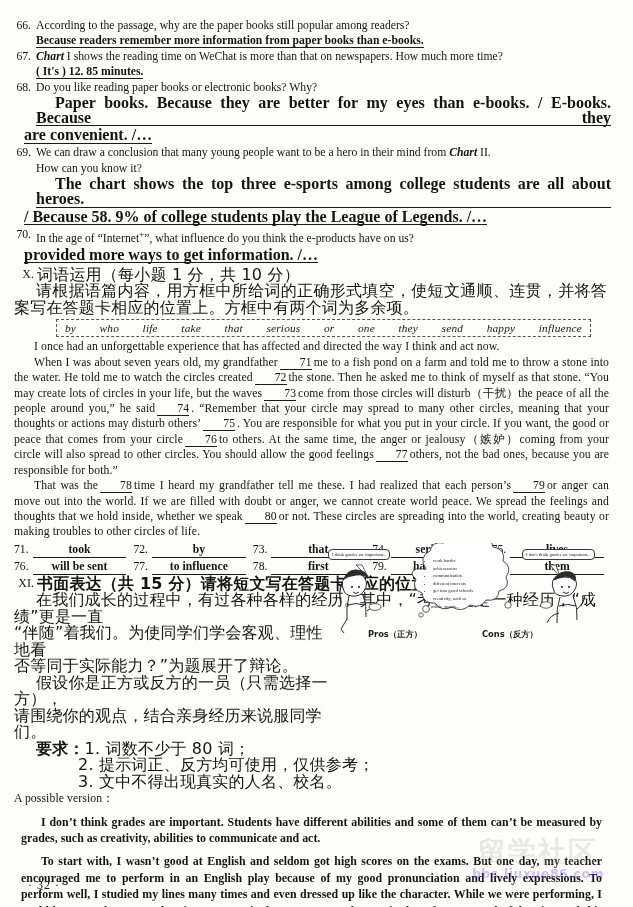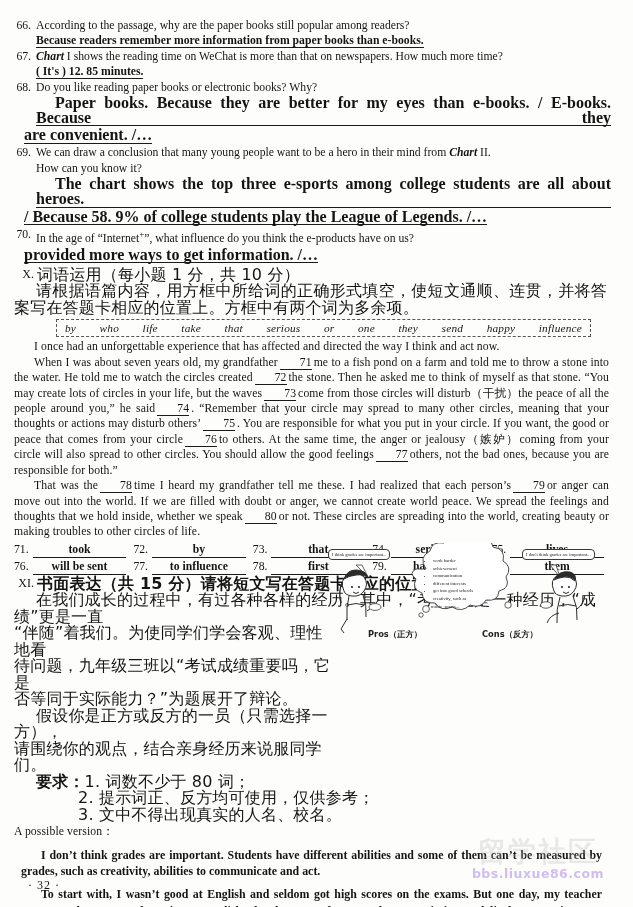--- a/index.html
+++ b/index.html
@@ -346,21 +346,20 @@
     </div>
 
     <div class="sec-head" style="margin-top:1px;">
       <span class="sec-rn">XI.</span>
       <span class="cn" style="font-weight:bold;">书面表达（共 15 分）请将短文写在答题卡相应的位置上。</span>
     </div>
 
     <div class="cn" style="padding-right:4px;">
       <div style="text-indent:22px;">在我们成长的过程中，有过各种各样的经历。其中，“考试”也是一种经历，“成绩”更是一直</div>
       <div style="width:318px;">“伴随”着我们。为使同学们学会客观、理性地看</div>
-      <div style="width:318px;">待问题，九年级三班以“考试成绩重要吗，它是</div>
       <div style="width:318px;">否等同于实际能力？”为题展开了辩论。</div>
       <div style="width:318px;text-indent:22px;">假设你是正方或反方的一员（只需选择一方），</div>
       <div style="width:322px;">请围绕你的观点，结合亲身经历来说服同学们。</div>
       <div style="padding-left:22px;"><span style="font-weight:bold;">要求：</span><span>1. 词数不少于 80 词；</span></div>
       <div style="padding-left:64px;">2. 提示词正、反方均可使用，仅供参考；</div>
       <div style="padding-left:64px;">3. 文中不得出现真实的人名、校名。</div>
     </div>
 
     <div class="ln" style="margin-top:1px;">A possible version：</div>
 

